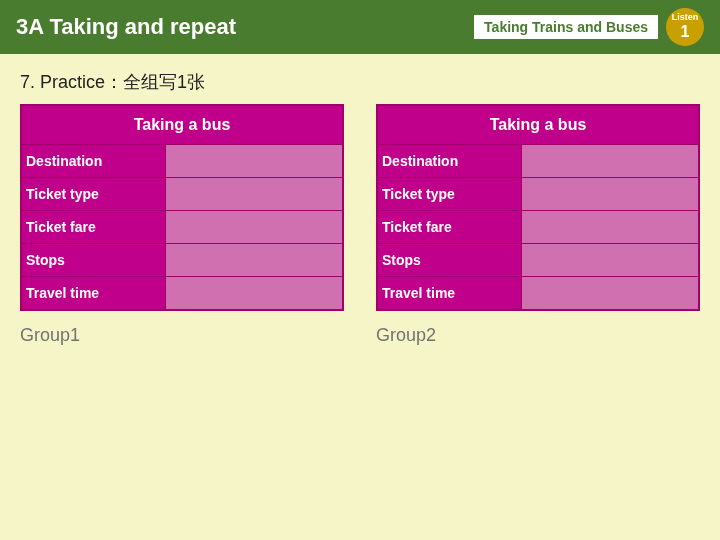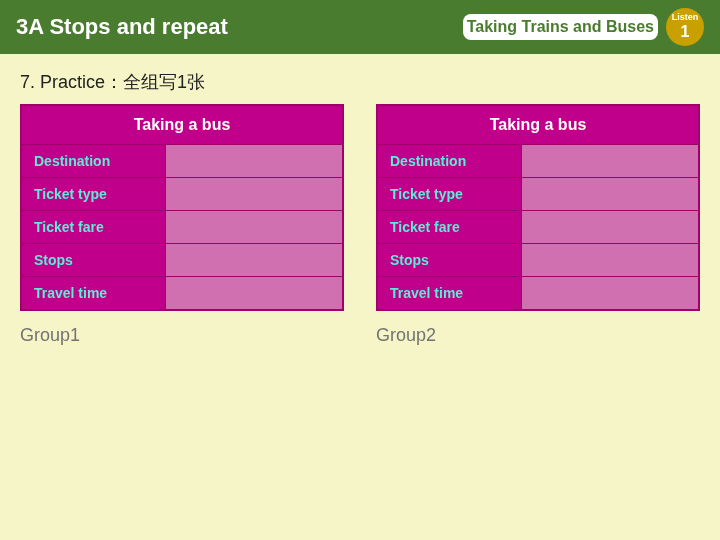--- a/index.html
+++ b/index.html
@@ -29,24 +29,24 @@
 
     .header-right {
       display: flex;
       align-items: center;
       gap: 8px;
     }
 
     .header-subtitle {
       background-color: #fff;
       color: #4a7c2f;
-      font-size: 16px;
-      font-weight: bold;
-      padding: 4px 4px;
-      border-radius: 8px;
+      font-size: 14px;
+      font-weight: bold;
+      padding: 4px 10px;
+      border-radius: 0;
     }
 
     .chapter-badge {
       background-color: #c8a000;
       color: white;
       font-size: 11px;
       font-weight: bold;
       width: 38px;
       height: 38px;
       border-radius: 50%;
@@ -102,23 +102,23 @@
       padding: 10px 8px;
       border: 1px solid #a0006a;
     }
 
     .table-row {
       background-color: #c0008a;
     }
 
     .table-row td {
       border: 1px solid #a0006a;
-      padding: 8px 12px;
+      padding: 8px 4px;
       font-size: 14px;
-      color: #5eead4;
+      color: #ffffff;
       font-weight: bold;
     }
 
     .table-row td.label-cell {
       background-color: #c0008a;
       white-space: nowrap;
       min-width: 90px;
     }
 
     .table-row td.value-cell {
@@ -130,21 +130,21 @@
       text-align: left;
       font-size: 18px;
       color: #737373;
       margin-top: 14px;
     }
   </style>
 </head>
 <body>
 
 <div class="header">
-  <span class="header-title">3A Stops and repeat</span>
+  <span class="header-title">3A Taking and repeat</span>
   <div class="header-right">
     <span class="header-subtitle">Taking Trains and Buses</span>
     <div class="chapter-badge">
       <span class="ch-text">Listen</span>
       <span class="ch-num">1</span>
     </div>
   </div>
 </div>
 
 <div class="practice-label">7. Practice：全组写1张</div>

